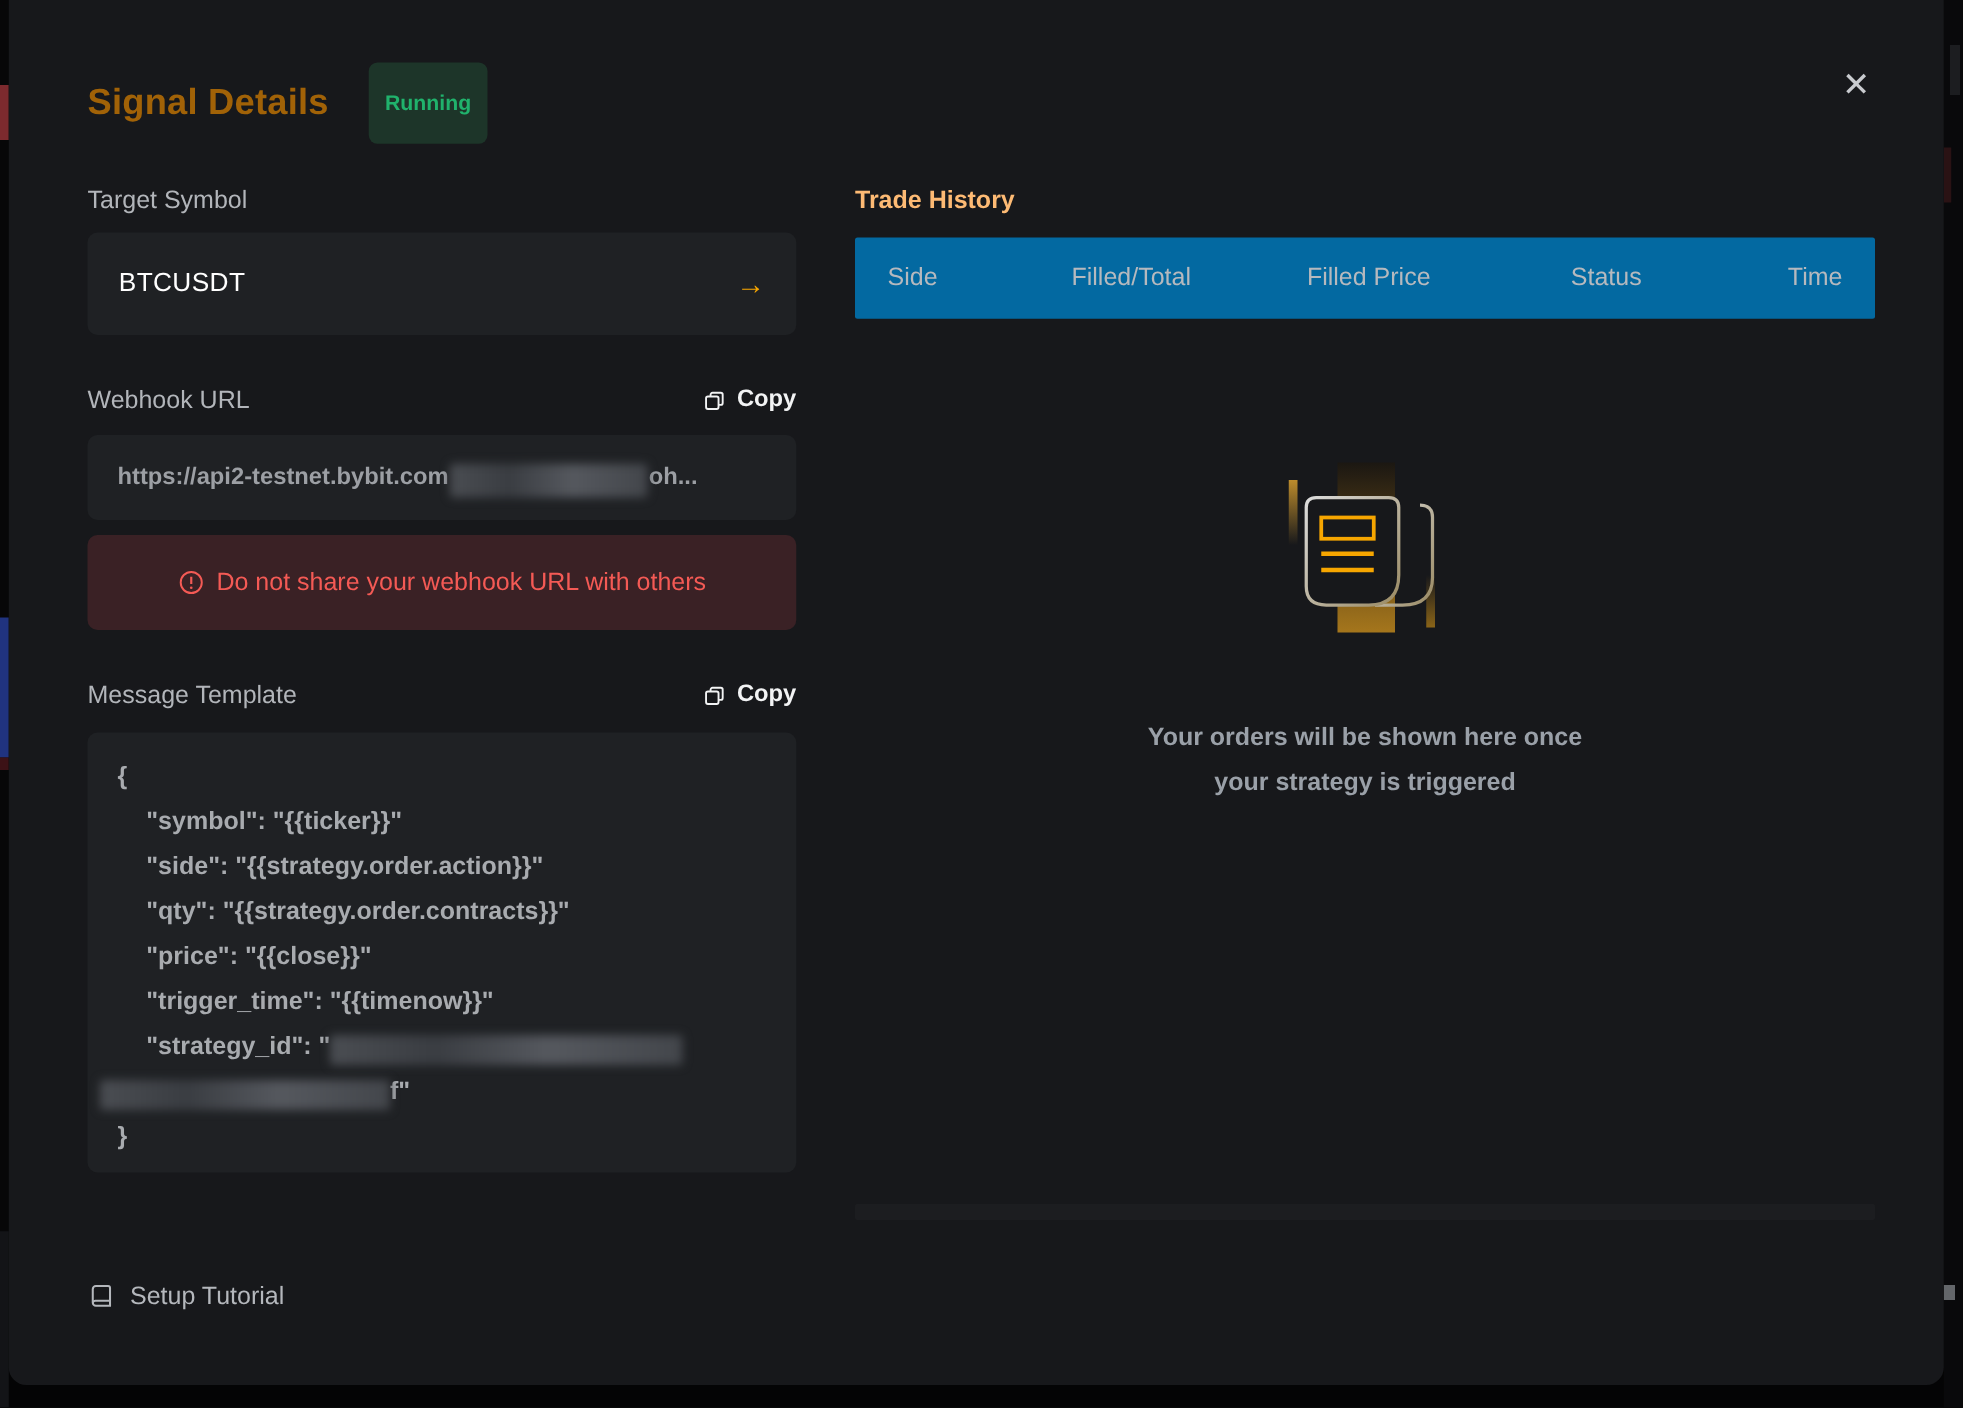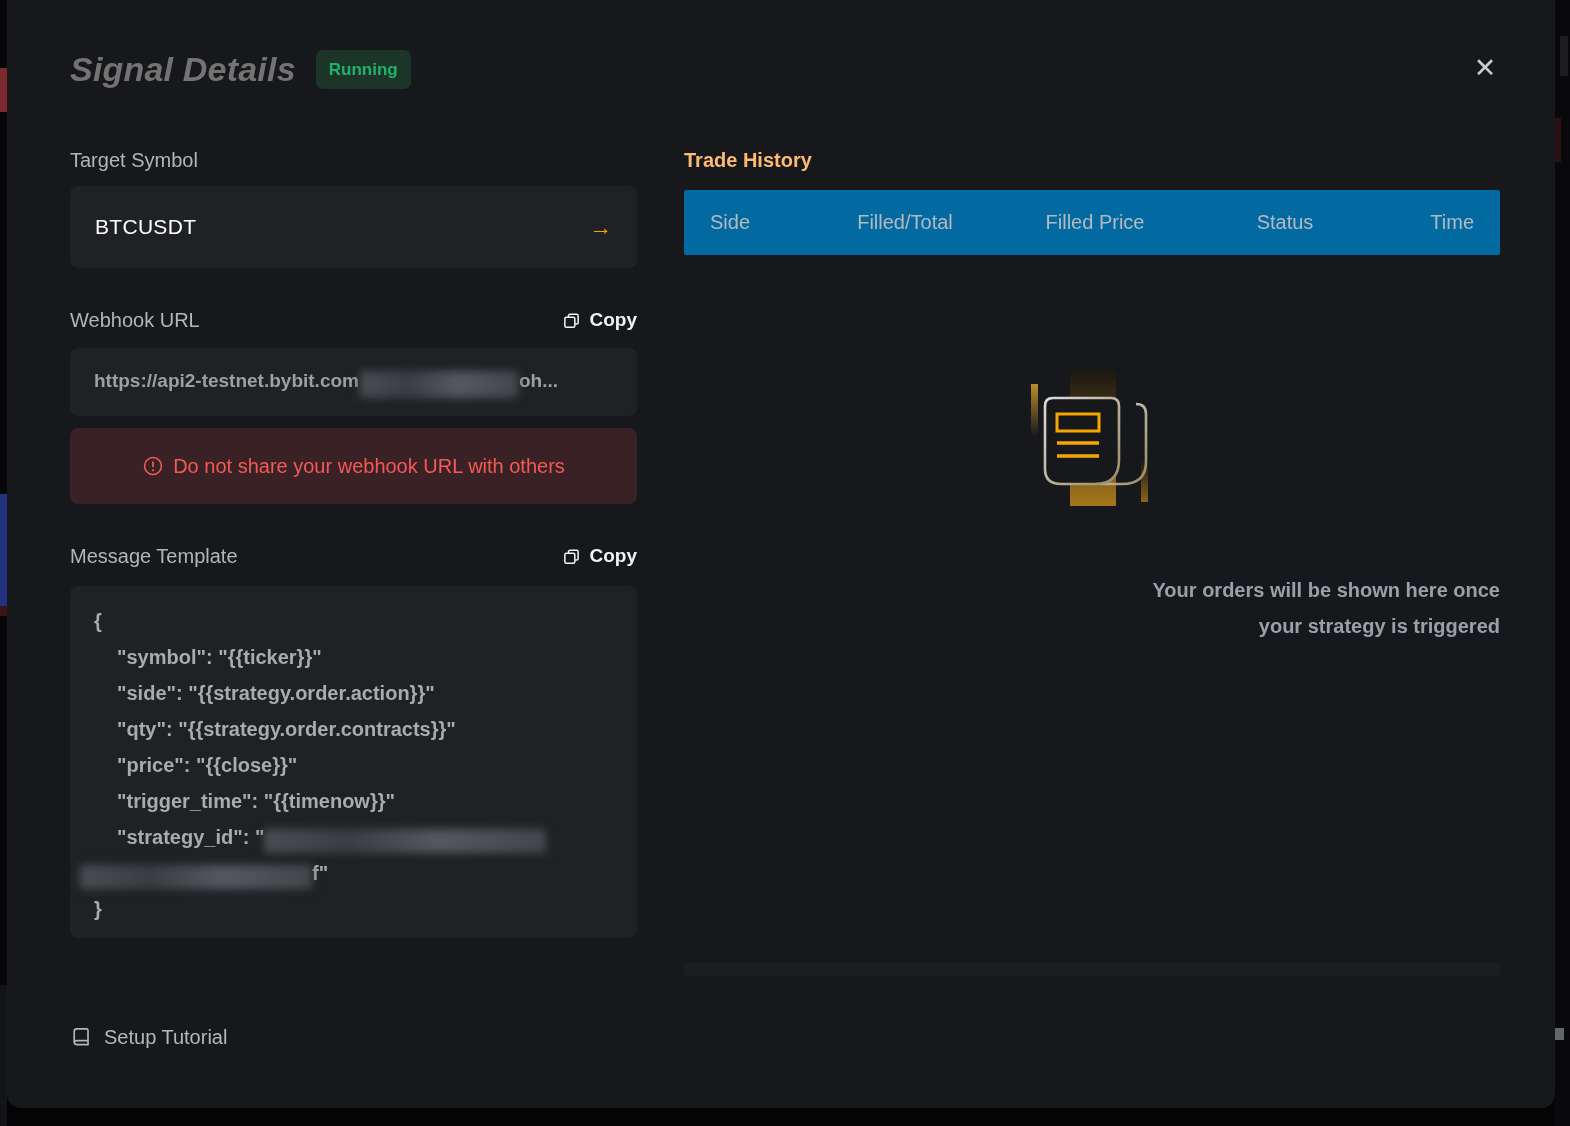--- a/index.html
+++ b/index.html
@@ -17,23 +17,23 @@
   .frag-light   { top:985px; height:141px; background:#131417; }
   .rfrag-red    { top:118px; height:44px;  background:#2a1214; width:6px; left:0; }
   .rfrag-sq     { top:1028px;height:12px;  background:#63666a; width:9px; left:0; }
   .rfrag-glyph  { top:36px;  height:40px;  background:#1c1d20; width:8px; left:5px; }
 
   
   .modal { position:absolute; left:7px; top:0; width:1548px; height:1108px;
            background:#17181b; border-radius:0 0 14px 14px; }
 
   .modal-header { position:absolute; left:63px; top:50px; display:flex; align-items:center; }
-  .title { font-size:34px; font-weight:bold; color:#737373; letter-spacing:.2px;font-style:italic; }
-  .badge { margin-left:20px; background:#1d3529; color:#20b26c; font-size:17px; font-weight:bold;
-           padding:11px 13px; border-radius:7px; line-height:1; }
+  .title { font-size:29px; font-weight:bold; color:#a16207; letter-spacing:.2px; }
+  .badge { margin-left:32px; background:#1d3529; color:#20b26c; font-size:17px; font-weight:bold;
+           padding:24px 13px; border-radius:7px; line-height:1; }
   .close-btn { position:absolute; left:1458px; top:50px; width:40px; height:36px;
                background:none; border:none; cursor:pointer; color:#c9cbcf;
                font-size:27px; line-height:1; text-align:center; }
 
   .label  { font-size:20px; color:#b2b5ba; line-height:24px; }
   .panel  { background:#1f2124; border-radius:8px; }
 
   
   .left-col { position:absolute; left:63px; top:148px; width:567px; }
 
@@ -78,21 +78,21 @@
   .th-title { font-size:20px; font-weight:bold; color:#fdba74; line-height:24px; }
 
   .table-head { margin-top:18px; height:65px; background:#0369a1; border-radius:2px;
                 display:grid; grid-template-columns:110px 170px 210px 170px 1fr;
                 align-items:center; padding:0 26px; color:#b6b9be; font-size:20px; }
   .table-head .c0 { text-align:left; }
   .table-head .c1, .table-head .c2, .table-head .c3 { text-align:center; }
   .table-head .c4 { text-align:right; }
 
   .empty-wrap { margin-top:107px; display:flex; justify-content:center; }
-  .empty-text { margin-top:60px; text-align:right; font-size:20px; font-weight:bold;
+  .empty-text { margin-top:60px; text-align:center; font-size:20px; font-weight:bold;
                 color:#9aa0a8; line-height:36px; }
   .faint-band { position:absolute; left:0; top:815px; width:100%; height:13px;
                 background:rgba(255,255,255,0.025); border-radius:2px; }
 </style>
 </head>
 <body>
 
 <div class="page">
 
   <div class="edge-left">

